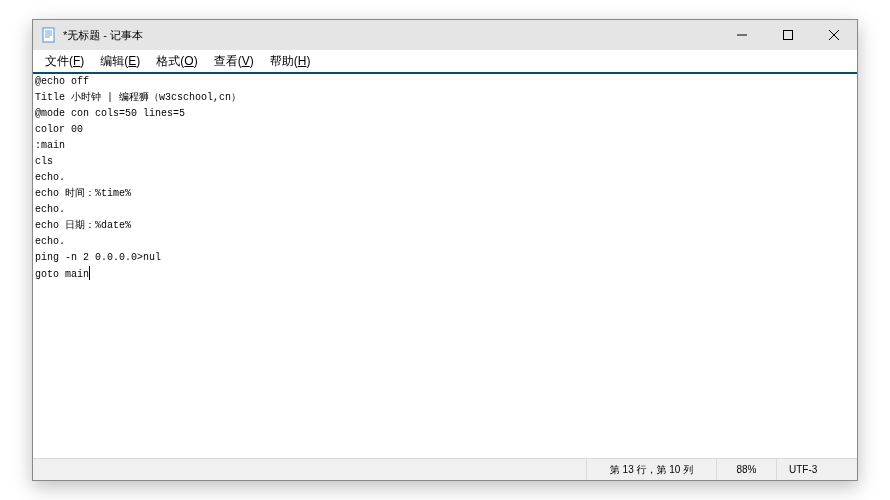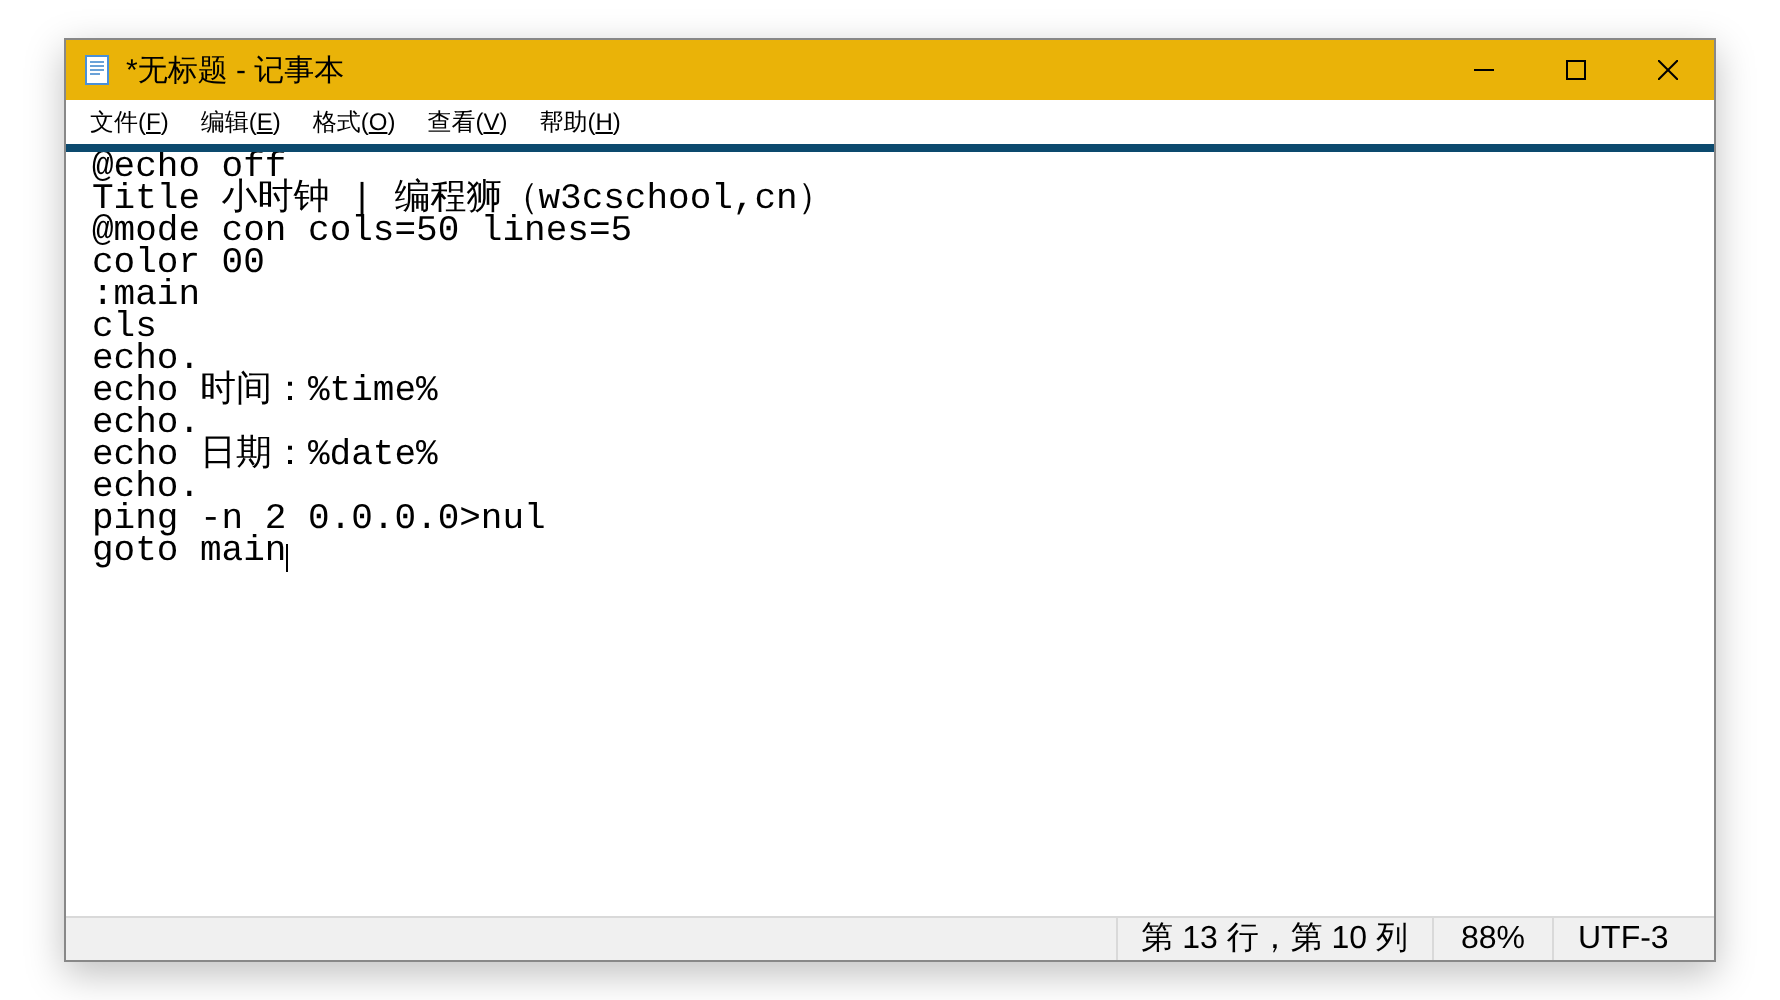--- a/index.html
+++ b/index.html
@@ -21,23 +21,23 @@
     border: 1px solid #888;
     box-shadow: 0 6px 18px rgba(0,0,0,0.25);
     display: flex;
     flex-direction: column;
   }
   .titlebar {
     height: 30px;
     display: flex;
     align-items: center;
     padding: 0 0 0 8px;
-    font-size: 15px;
+    font-size: 11px;
     color: #000;
-    background: #eab308;
+    background: #e5e5e5;
   }
   .titlebar .icon {
     width: 16px; height: 16px;
     margin-right: 6px;
     display: inline-block;
   }
   .titlebar-title { flex: 0 0 auto; }
   .titlebar-spacer { flex: 1 1 auto; }
   .win-controls { display: flex; height: 100%; }
   .win-btn {
@@ -58,45 +58,45 @@
     font-size: 12px;
     color: #000;
   }
   .menu-item {
     padding: 2px 8px;
     cursor: default;
   }
   .menu-item .accel { text-decoration: underline; }
   .editor {
     flex: 1 1 auto;
-    border-top: 4px solid #0c4a6e;
-    padding: 0 13px;
+    border-top: 2px solid #0c4a6e;
+    padding: 0 2px;
     font-family: Consolas, "Courier New", monospace;
-    font-size: 18px;
+    font-size: 10px;
     line-height: 16px;
     white-space: pre;
     color: #000;
     overflow: auto;
     position: relative;
   }
   .editor .line { display: block; }
   .caret {
     display: inline-block;
     width: 1px;
     height: 14px;
     background: #000;
     vertical-align: text-bottom;
     margin-left: 0;
   }
   .statusbar {
     height: 22px;
     border-top: 1px solid #d9d9d9;
     background: #f0f0f0;
     display: flex;
-    font-size: 16px;
+    font-size: 10px;
     color: #000;
   }
   .statusbar .spacer { flex: 1; border-right: 1px solid #d9d9d9; }
   .status-cell {
     padding: 2px 12px;
     border-right: 1px solid #d9d9d9;
     display: flex;
     align-items: center;
     white-space: nowrap;
   }

